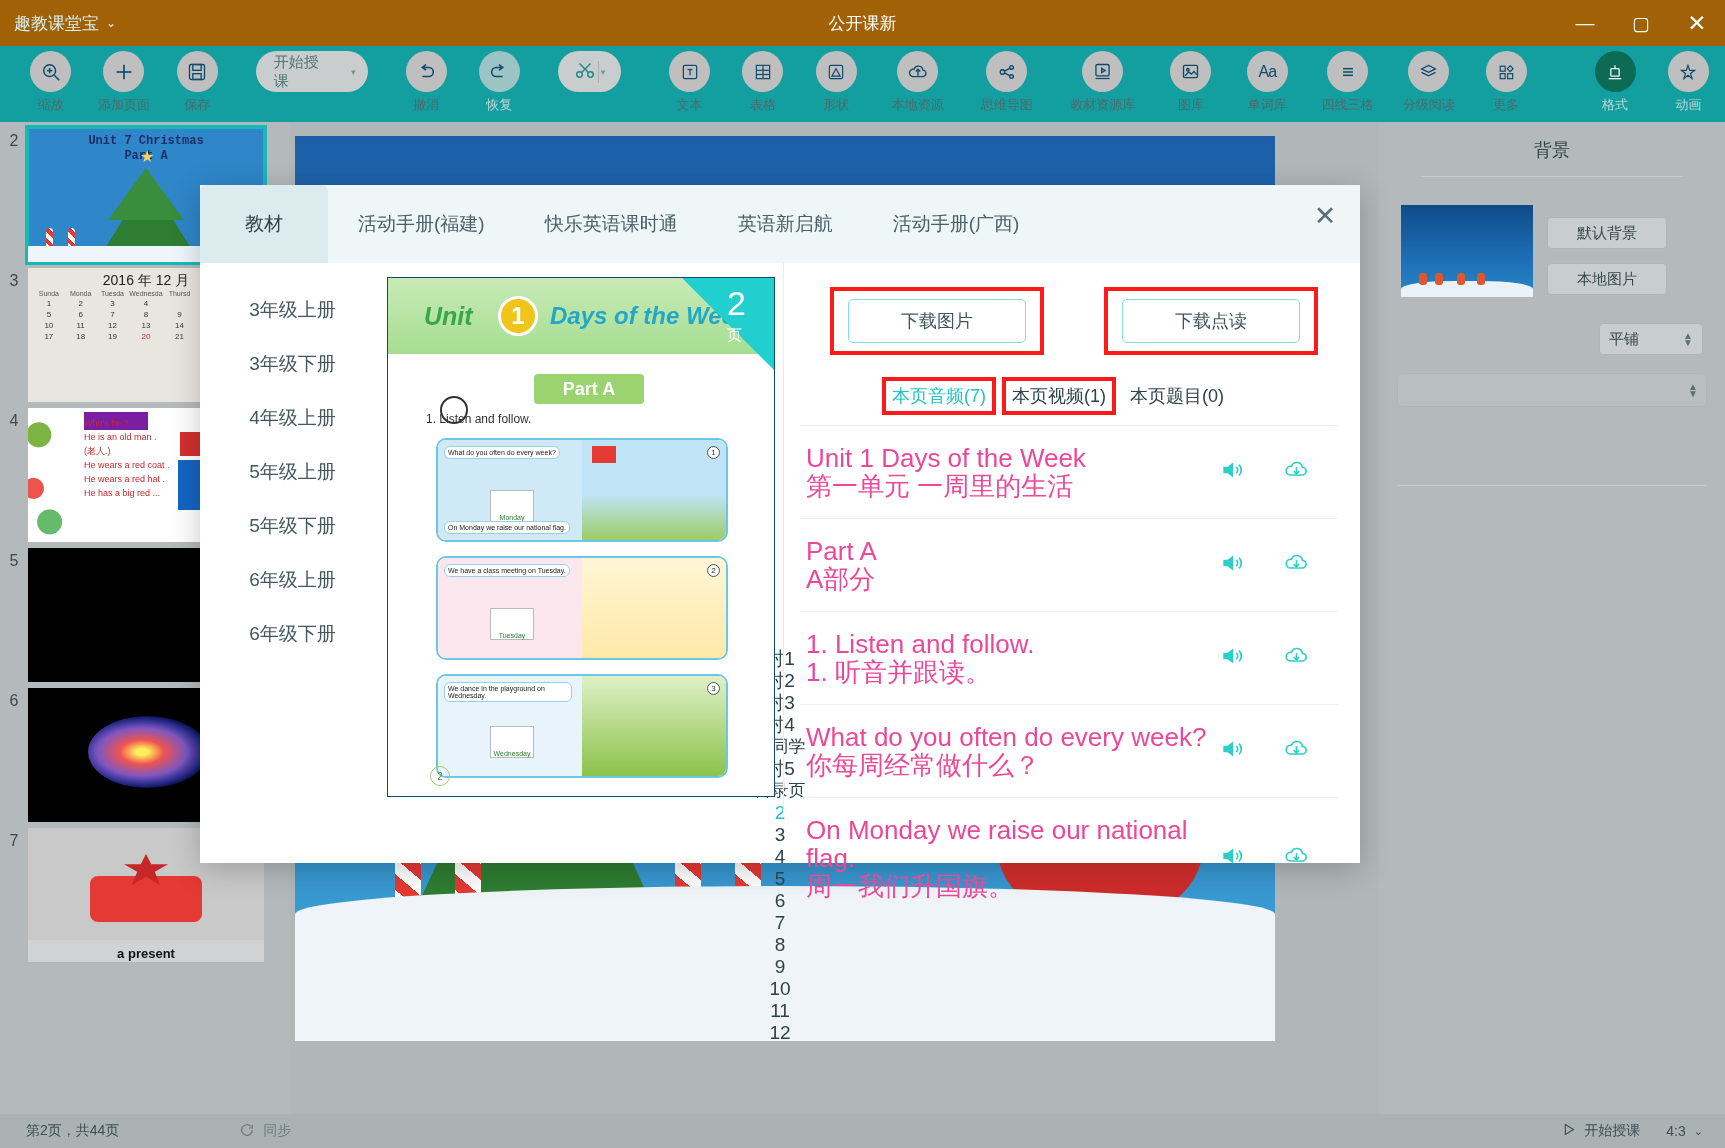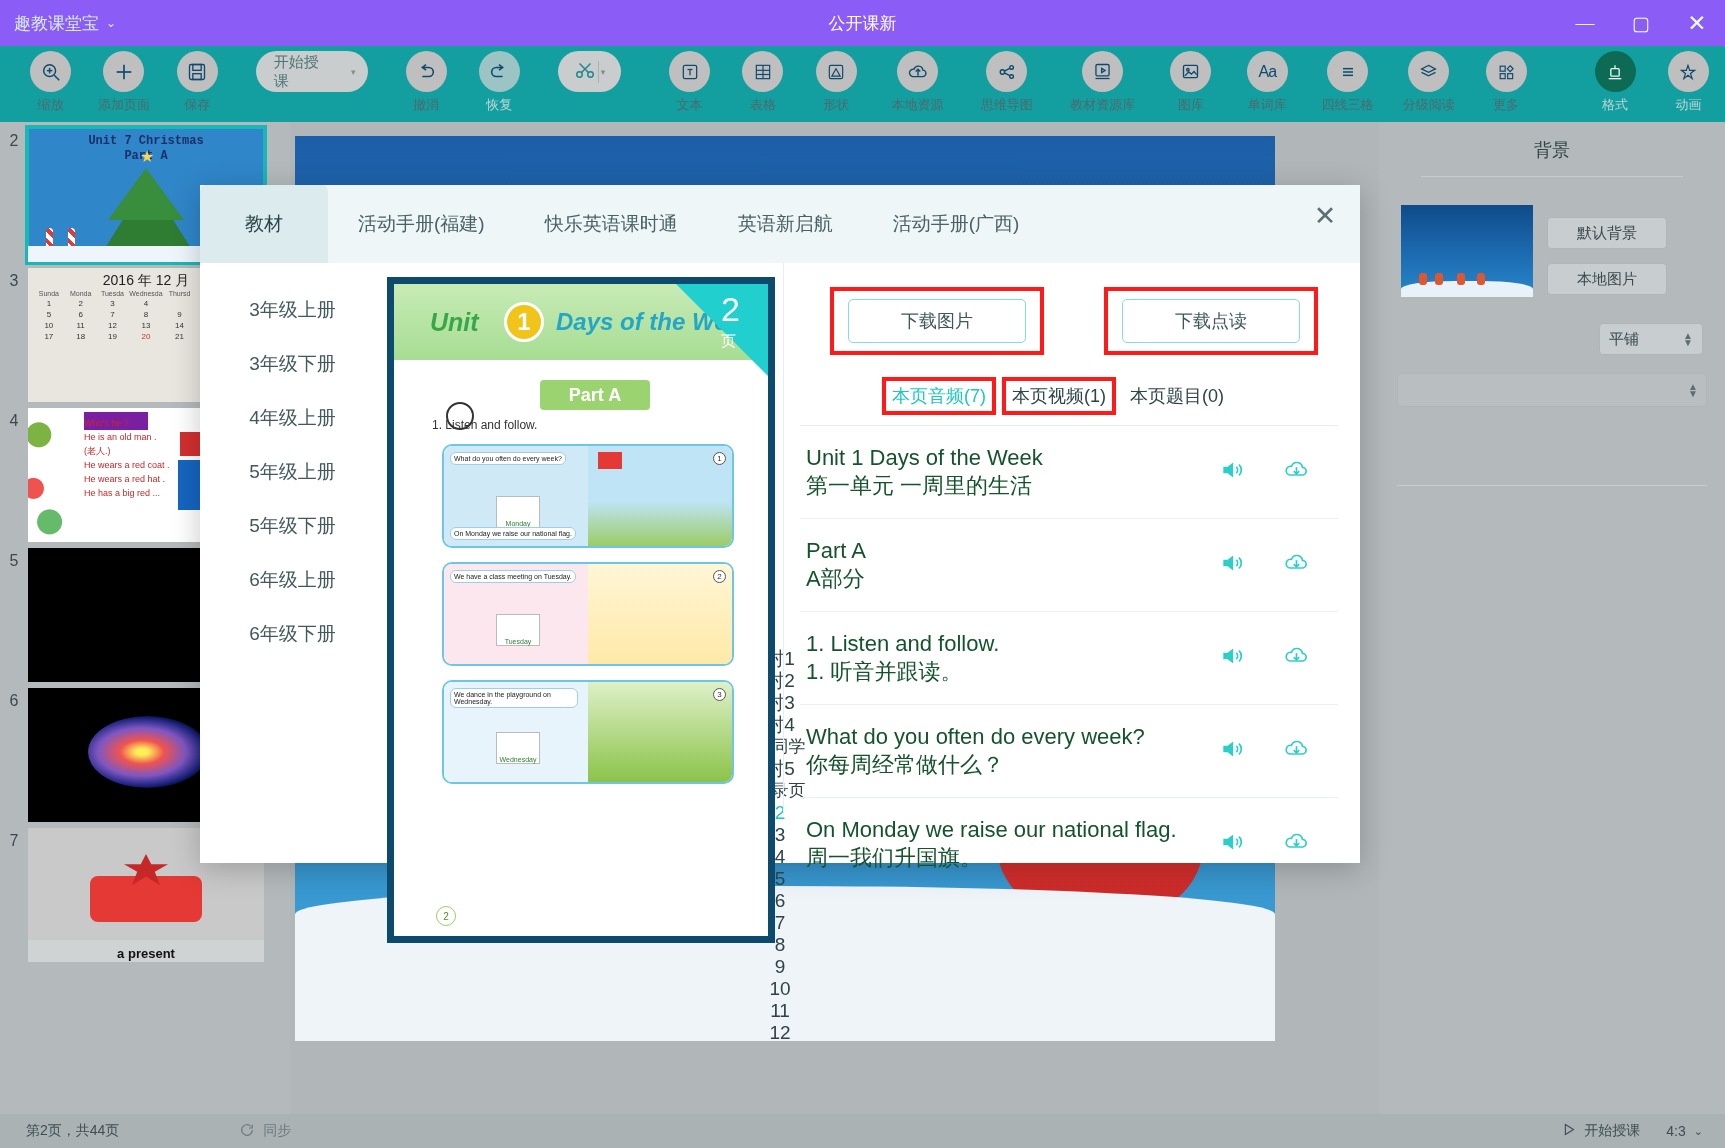--- a/index.html
+++ b/index.html
@@ -7,21 +7,21 @@
     width: 1725px; height: 1148px;
     font-family: "Liberation Sans", "DejaVu Sans", sans-serif;
     overflow: hidden;
     background: #b9bfc1;
   }
   #app { position: relative; width: 1725px; height: 1148px; }
 
   
   .titlebar {
     position: absolute; left:0; top:0; width:1725px; height:46px;
-    background:#8b5cf6; display:flex; align-items:center;font-family:Liberation Serif, serif;
+    background:#a16207; display:flex; align-items:center;
   }
   .brand { color:#d8efef; font-size:17px; margin-left:14px; display:flex; align-items:center; gap:7px;}
   .brand .chev { font-size:12px; }
   .win-title {
     position:absolute; left:0; right:0; text-align:center;
     color:#ffffff; font-size:17px; pointer-events:none;
   }
   .win-btns { position:absolute; right:0; top:0; height:46px; display:flex; }
   .win-btn { width:56px; height:46px; display:flex; align-items:center; justify-content:center;
              color:#eafcfc; font-size:19px; }
@@ -175,22 +175,22 @@
   .modal-close { position:absolute; right:18px; top:14px; width:34px; height:34px;
     display:flex; align-items:center; justify-content:center; color:#5d7175; font-size:27px; }
 
   .modal-body { display:flex; height:552px; }
   .grade-list { width:185px; padding-top:20px; }
   .grade-item { height:54px; display:flex; align-items:center; justify-content:center;
     font-size:19px; color:#44585c; }
   .grade-item.active { background:#e2eff0; }
 
   .book-col { width:398px; padding:14px 8px 0 2px; }
-  .book-card { position:relative; width:388px; height:666px; background:#fff;
-    border:7px solid #0c4a6e; overflow:hidden; }
+  .book-card { position:relative; width:388px; height:520px; background:#fff;
+    border:1px solid #0c4a6e; overflow:hidden; }
   .corner { position:absolute; right:0; top:0; width:0; height:0;
     border-top:92px solid #22cfcf; border-left:92px solid transparent; }
   .corner-num { position:absolute; right:28px; top:6px; color:#fff; font-size:34px; }
   .corner-sub { position:absolute; right:32px; top:48px; color:#fff; font-size:15px; }
   .bk-band { position:absolute; left:0; top:0; width:388px; height:76px;
     background:linear-gradient(#c8ebb6,#a6dd92); }
   .bk-unit { position:absolute; left:36px; top:24px; color:#3aa64a; font-size:25px; font-weight:bold; font-style:italic;}
   .bk-circle { position:absolute; left:110px; top:18px; width:40px; height:40px; border-radius:50%;
     background:#f0c419; color:#fff; font-size:24px; font-weight:bold; display:flex;align-items:center;justify-content:center;
     border:3px solid #fff;}
@@ -221,21 +221,21 @@
   .outline-btn { width:178px; height:44px; border:1px solid #7fdede; border-radius:5px; background:#fff;
     display:flex; align-items:center; justify-content:center; font-size:18px; color:#3f575b; }
   .dl-tabs { display:flex; align-items:center; gap:6px; padding:22px 0 0 82px; }
   .dtab { font-size:18px; color:#2c4347; padding:4px 8px; }
   .dtab.active { color:#1fc5c0; }
   .dtab.hl { border:4px solid #ff1a1a; padding:3px 6px; }
   .dl-sep { height:1px; background:#e8eded; margin:10px 0 0 0; }
   .dl-list { }
   .dl-row { display:flex; align-items:center; padding:18px 4px 18px 6px; border-bottom:1px solid #eceff0; }
   .dl-row:last-child { border-bottom:none; }
-  .dl-text { flex:1; font-size:22px; color:#14532d; line-height:28px; }
+  .dl-text { flex:1; font-size:26px; color:#ec4899; line-height:28px; }
   .dl-text .cn { display:block; }
   .dl-icons { display:flex; align-items:center; gap:38px; padding-right:24px; }
   .ico { color:#2ccfc8; }
 
   .pager { height:62px; display:flex; align-items:center; justify-content:center; gap:0;flex-direction:column; }
   .pg { min-width:52px; text-align:center; font-size:19px; color:#2f4347; line-height:22px;}
   .pg.two-line { font-size:17px; }
   .pg.active { color:#1fc5c0; }
 </style>
 </head>

